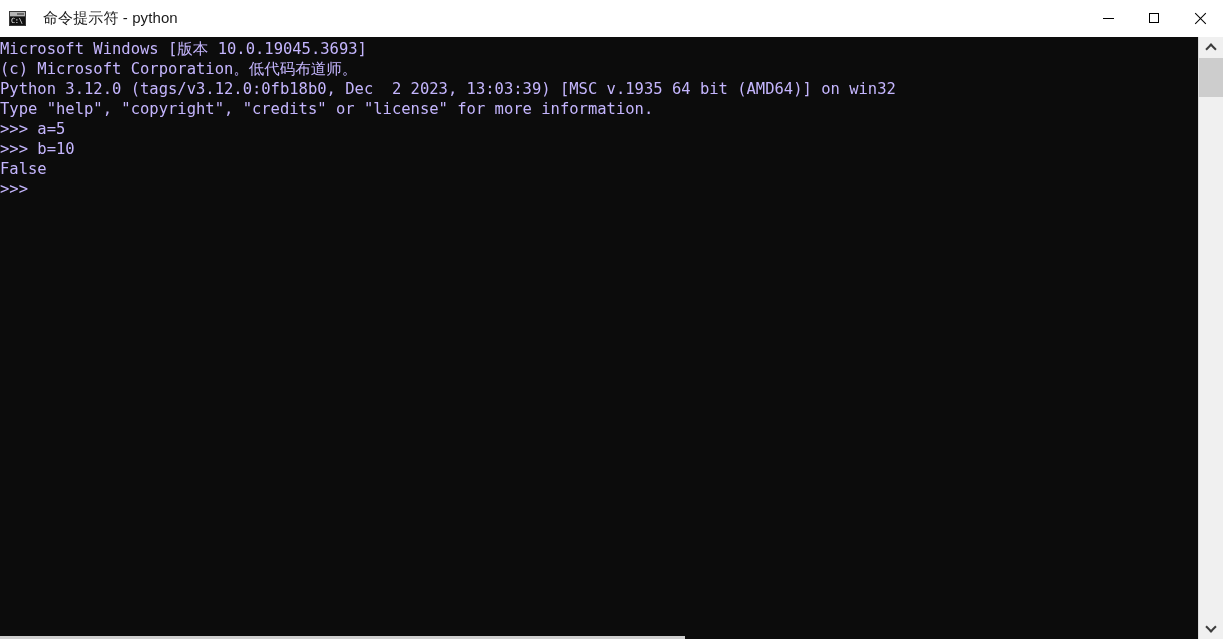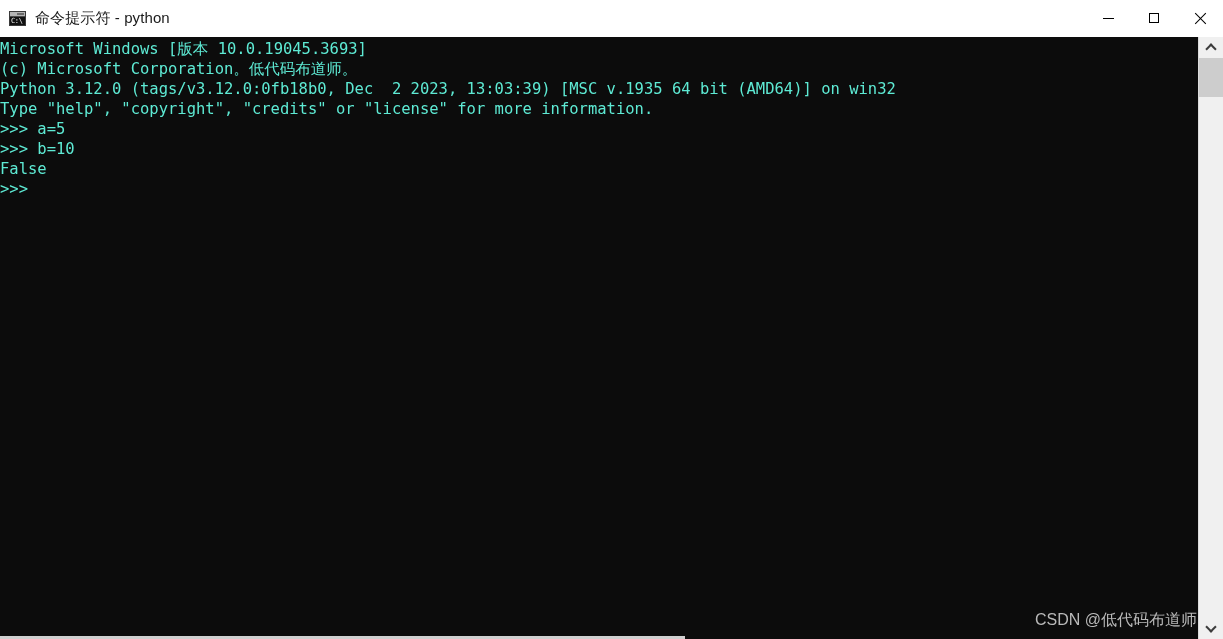--- a/index.html
+++ b/index.html
@@ -80,20 +80,21 @@
     letter-spacing: -0.4px;
     padding-left: 1px;
     overflow: hidden;
   }
   .title-text {
     font-size: 15px;
     color: #1a1a1a;
     letter-spacing: 0.1px;
     white-space: nowrap;
     font-family: "Liberation Sans", "DejaVu Sans", sans-serif;
+    margin-left: 8px;
   }
 
   .window-buttons {
     display: flex;
     height: 36px;
     flex: none;
   }
   .win-btn {
     width: 46px;
     height: 36px;
@@ -146,21 +147,21 @@
   .console-text {
     flex: 1;
     position: relative;
     padding: 2px 0 0 0;
     overflow: hidden;
   }
   .line {
     font-family: "DejaVu Sans Mono", "Liberation Mono", monospace;
     font-size: 15.5px;
     line-height: 20px;
-    color: #5eead4;
+    color: #c4b5fd;
     white-space: pre;
     margin: 0;
     padding: 0 0 0 0;
     letter-spacing: 0px;
   }
 
   
   .vscroll {
     width: 25px;
     background: #f0f0f0;
@@ -287,16 +288,15 @@
       </div>
       <div class="sb-arrow">
         <span class="chev down"></span>
       </div>
     </div>
 
     <div class="hscroll">
       <div class="hscroll-thumb"></div>
     </div>
 
-    <div class="watermark">CSDN @低代码布道师</div>
   </div>
 
 </div>
 
 </body></html>

